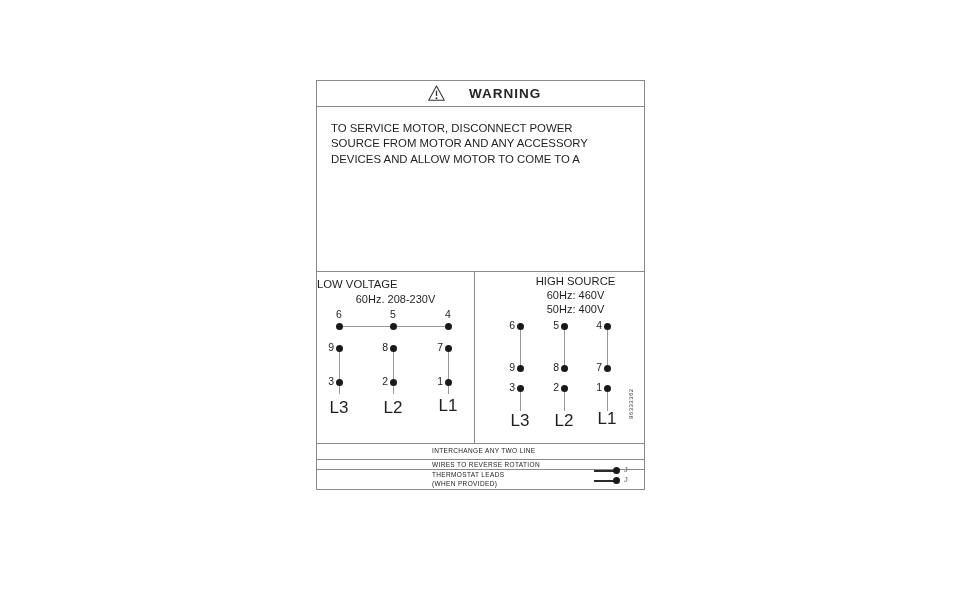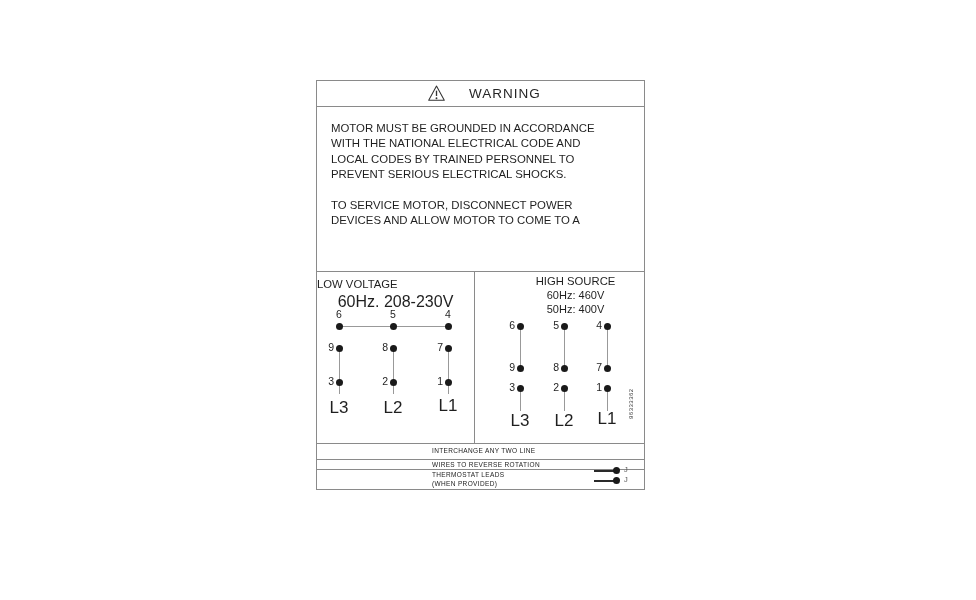--- a/index.html
+++ b/index.html
@@ -3,33 +3,33 @@
 <meta charset="utf-8">
 <style>
   html,body{margin:0;padding:0;background:#ffffff;}
   .stage{position:relative;width:976px;height:600px;background:#ffffff;overflow:hidden;
          font-family:"Liberation Sans","DejaVu Sans",sans-serif;color:#1f1f1f;}
   .label{position:absolute;left:316px;top:80px;width:329px;height:410px;
          border:1px solid #8a8a8a;background:#fff;box-sizing:border-box;}
   
   .hdr{position:absolute;left:0;top:0;width:100%;height:25px;border-bottom:1px solid #8a8a8a;}
   .tri{position:absolute;left:110px;top:3px;width:19px;height:19px;}
-  .hdr-title{position:absolute;left:152px;top:5px;font-size:13.5px;letter-spacing:1px;color:#262626;}
+  .hdr-title{position:absolute;left:152px;top:5px;font-size:13.5px;letter-spacing:1px;color:#262626;font-weight:bold;}
   
   .body-txt{position:absolute;left:14px;top:40px;font-size:11.4px;line-height:15.3px;color:#1f1f1f;}
   .para{margin:0 0 16px 0;}
   
   .hl{position:absolute;height:1px;background:#8a8a8a;left:0;width:327px;}
   .vdiv{position:absolute;left:157px;top:191px;width:1px;height:171px;background:#8a8a8a;}
   
   .panel{position:absolute;top:191px;height:171px;}
   .p-lv{left:0;width:157px;}
   .p-hv{left:158px;width:171px;}
   .pv-title{position:absolute;top:6px;left:0;width:100%;text-align:left;font-size:11.3px;}
-  .pv-sub{position:absolute;top:21px;left:0;width:100%;text-align:center;font-size:16px;}
+  .pv-sub{position:absolute;top:21px;left:0;width:100%;text-align:center;font-size:11px;}
   .hv-head{position:absolute;top:2px;left:0;width:141px;padding-left:30px;text-align:center;font-size:11.3px;line-height:14px;}
   .dot{position:absolute;width:7px;height:7px;border-radius:50%;background:#1a1a1a;}
   .wire{position:absolute;background:#999999;}
   .tnum{position:absolute;width:14px;text-align:right;font-size:10.5px;color:#1f1f1f;}
   .tnumc{position:absolute;width:16px;text-align:center;font-size:10.5px;color:#1f1f1f;}
   .lnum{position:absolute;width:30px;text-align:center;font-size:17px;color:#1f1f1f;}
   .partnum{position:absolute;left:153px;top:121px;height:26px;writing-mode:vertical-rl;
            transform:rotate(180deg);font-size:6px;letter-spacing:0.5px;color:#333;}
   
   .note{position:absolute;left:115px;font-size:6.5px;letter-spacing:0.35px;color:#222;}
@@ -47,27 +47,22 @@
       <svg class="tri" viewBox="0 0 20 20">
         <path d="M10 2.2 L18.2 17.2 L1.8 17.2 Z" fill="none" stroke="#333" stroke-width="1.1" stroke-linejoin="round"></path>
         <line x1="10" y1="7" x2="10" y2="12.6" stroke="#333" stroke-width="1.4"></line>
         <circle cx="10" cy="15" r="1" fill="#333"></circle>
       </svg>
       <span class="hdr-title">WARNING</span>
     </div>
 
     <div class="body-txt">
       <div class="para">
-        <div>MOTOR MUST BE GROUNDED IN ACCORDANCE</div>
-        <div>WITH THE NATIONAL ELECTRICAL CODE AND</div>
-        <div>LOCAL CODES BY TRAINED PERSONNEL TO</div>
-        <div>PREVENT SERIOUS ELECTRICAL SHOCKS.</div>
-      </div>
-      <div class="para">
         <div>TO SERVICE MOTOR, DISCONNECT POWER</div>
+        <div>SOURCE FROM MOTOR AND ANY ACCESSORY</div>
         <div>DEVICES AND ALLOW MOTOR TO COME TO A</div>
       </div>
     </div>
 
     <div class="hl" style="top:190px"></div>
     <div class="vdiv"></div>
 
     <div class="panel p-lv">
       <div class="pv-title">LOW VOLTAGE</div>
       <div class="pv-sub">60Hz. 208-230V</div>

